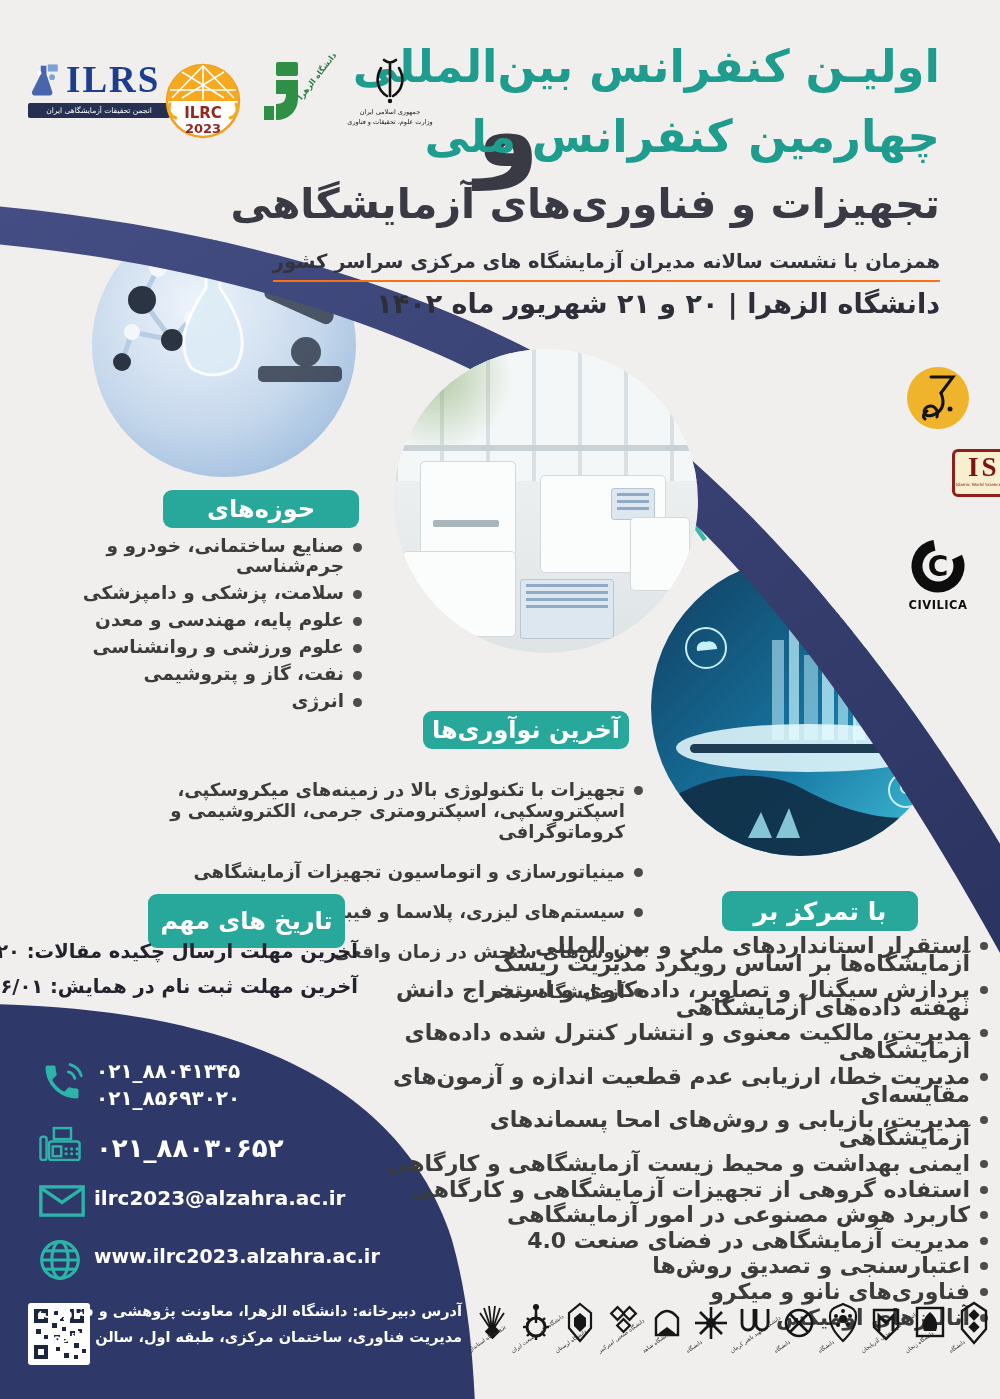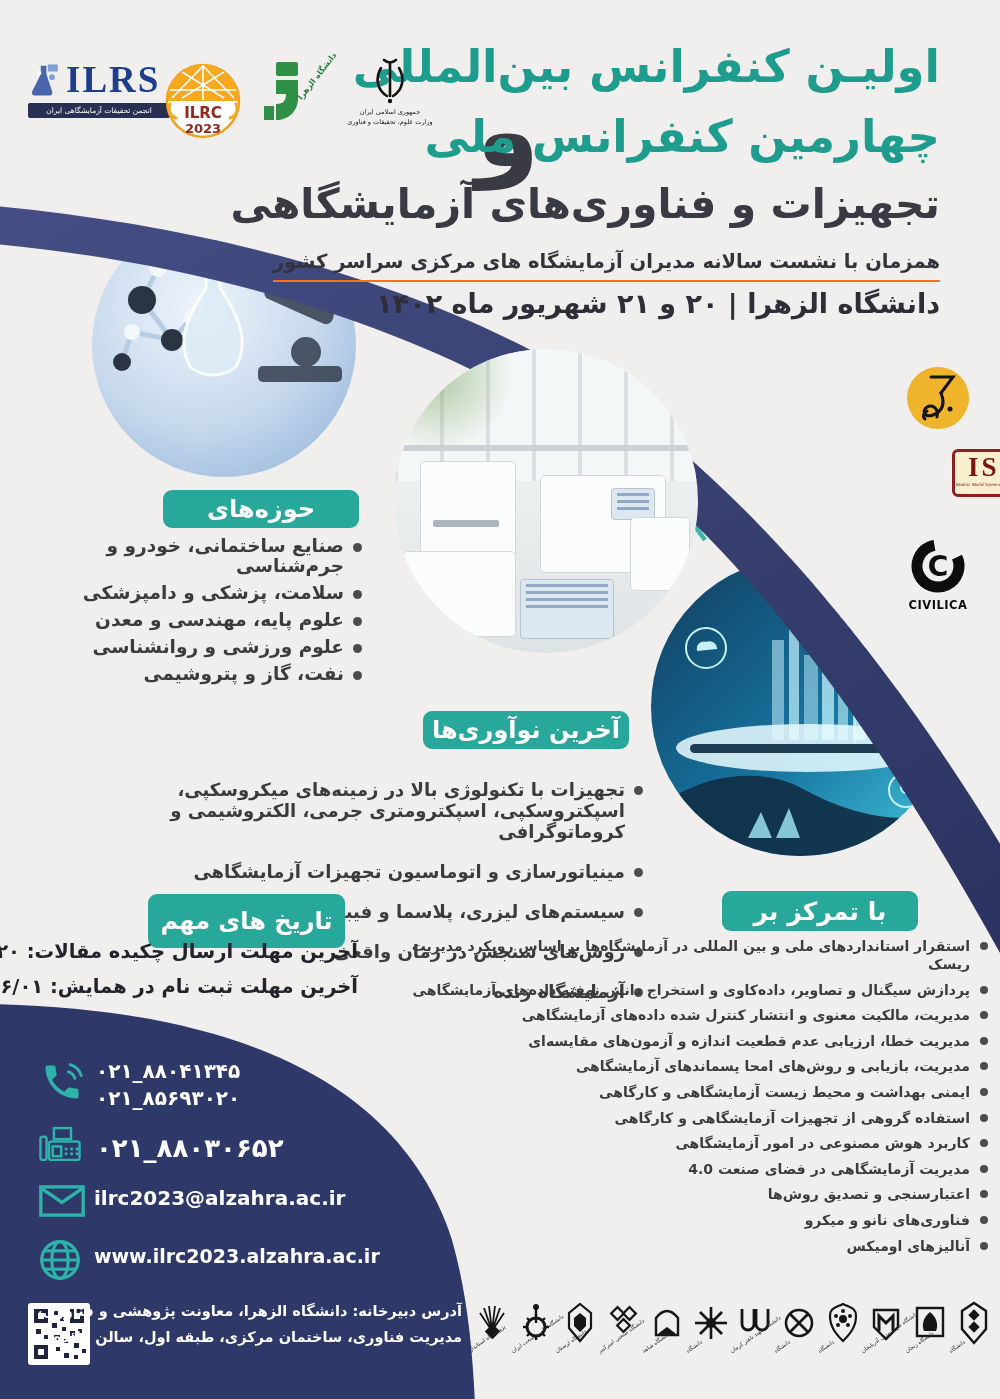--- a/index.html
+++ b/index.html
@@ -65,21 +65,21 @@
         display:flex;align-items:center;justify-content:center;}
   ul.plist{z-index:5;list-style:none;margin:0;padding:0;direction:rtl;text-align:right;}
   ul.plist li{position:relative;padding-right:20px;font-weight:bold;color:#3c3c3c;}
   ul.plist li::before{content:"";position:absolute;right:2px;top:7px;width:9px;height:9px;
         border-radius:50%;background:#4c4c4c;}
   #fields-list{left:24px;top:536px;width:340px;}
   #fields-list li{font-size:18.5px;line-height:20px;margin-bottom:7px;}
   #innov-list{left:125px;top:760px;width:520px;}
   #innov-list li{font-size:18px;line-height:21px;margin-bottom:6px;margin-top:19px;}
   #focus-list{left:375px;top:937px;width:615px;}
-  #focus-list li{font-size:14px;line-height:18px;margin-bottom:7.6px;}
+  #focus-list li{font-size:22px;line-height:18px;margin-bottom:7.6px;}
   #focus-list li::before{top:5px;width:8px;height:8px;}
   #dates-block{left:8px;top:940px;width:350px;z-index:5;direction:rtl;text-align:right;}
   #dates-block .d{font-size:19.5px;font-weight:bold;color:#23232e;margin-bottom:12px;white-space:nowrap;}
 
   
   .cicon{z-index:6;}
   .ctext{z-index:6;color:#fff;font-weight:bold;direction:ltr;}
   #phones{left:96px;top:1058px;font-size:20px;line-height:27px;}
   #faxnum{left:96px;top:1133px;font-size:26px;}
   #email{left:94px;top:1186px;font-size:20px;}
@@ -306,20 +306,21 @@
   <div class="lbl">CIVILICA</div>
 </div>
 
 <div class="pill abs" style="left:149px;top:490px;width:196px;height:38px;font-size:24px;margin-left:14px;">حوزه‌های</div>
 <ul id="fields-list" class="plist abs">
   <li>صنایع ساختمانی، خودرو و جرم‌شناسی</li>
   <li>سلامت، پزشکی و دامپزشکی</li>
   <li>علوم پایه، مهندسی و معدن</li>
   <li>علوم ورزشی و روانشناسی</li>
   <li>نفت، گاز و پتروشیمی</li>
+  <li>انرژی</li>
 </ul>
 
 <div class="pill abs" style="left:423px;top:711px;width:206px;height:38px;font-size:24px;">آخرین نوآوری‌ها</div>
 <ul id="innov-list" class="plist abs">
   <li>تجهیزات با تکنولوژی بالا در زمینه‌های میکروسکپی، اسپکتروسکپی، اسپکترومتری جرمی، الکتروشیمی و کروماتوگرافی</li>
   <li>مینیاتورسازی و اتوماسیون تجهیزات آزمایشگاهی</li>
   <li>سیستم‌های لیزری، پلاسما و فیبر نوری</li>
   <li>روش‌های سنجش در زمان واقعی</li>
   <li>آزمایشگاه زنده</li>
 </ul>

